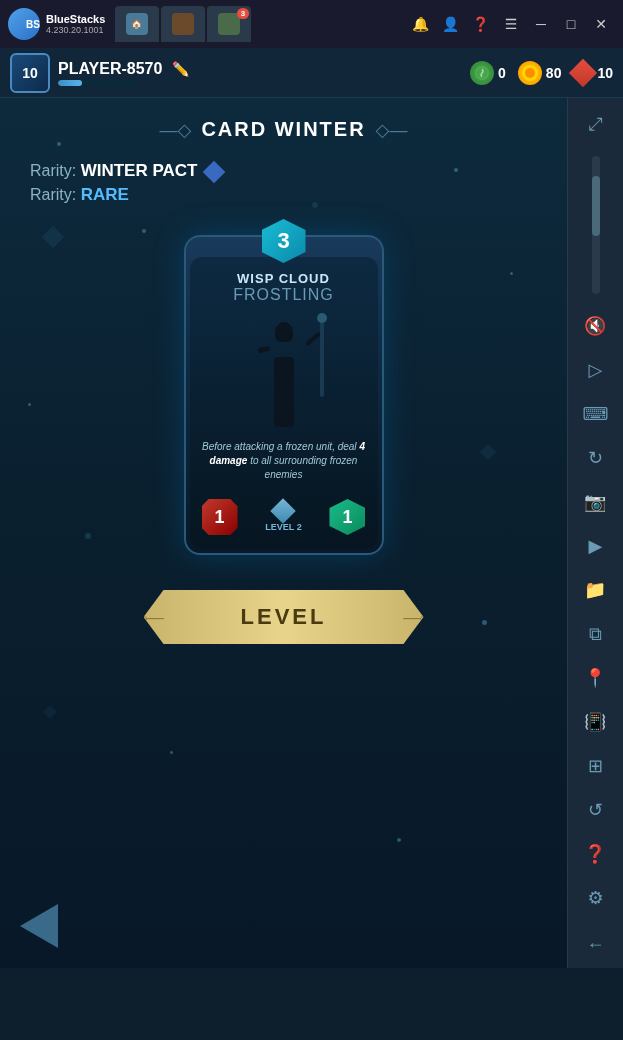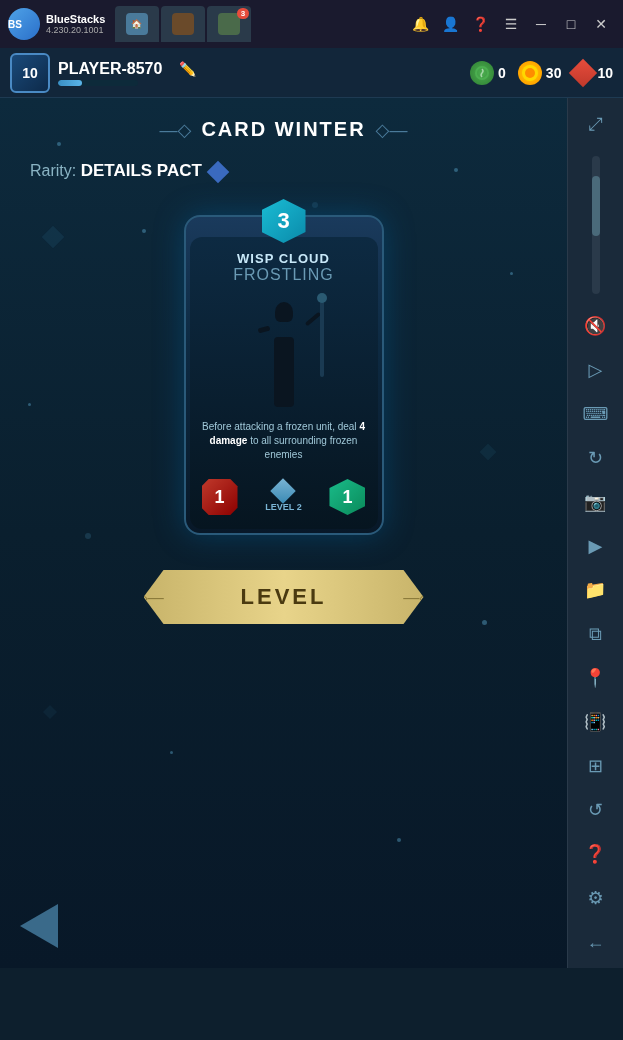--- a/index.html
+++ b/index.html
@@ -26,21 +26,21 @@
       z-index: 10;
     }
 
     .bs-logo {
       width: 32px;
       height: 32px;
       background: linear-gradient(135deg, #4fa3e8, #2a6fc9);
       border-radius: 16px;
       display: flex;
       align-items: center;
-      justify-content: flex-start;
+      justify-content: flex-end;
       font-size: 9px;
       color: white;
       font-weight: bold;
       flex-shrink: 0;
     }
 
     .bs-title {
       font-size: 11px;
       color: white;
       font-weight: bold;
@@ -156,21 +156,21 @@
     }
 
     .player-name-group {
       display: flex;
       flex-direction: column;
     }
 
     .player-name-row {
       display: flex;
       align-items: center;
-      gap: 15px;
+      gap: 8px;
     }
 
     .currency-group {
       display: flex;
       gap: 12px;
       margin-left: auto;
       align-items: center;
     }
 
     .currency-item {
@@ -480,20 +480,21 @@
       border-radius: 50%;
     }
 
     .card-ability {
       font-size: 10px;
       color: #a0c8d8;
       text-align: center;
       line-height: 1.4;
       padding: 4px 4px;
       margin-top: 4px;
+      font-style: italic;
     }
 
     .card-ability strong {
       color: white;
       font-weight: bold;
     }
 
     .card-bottom {
       display: flex;
       align-items: center;
@@ -743,21 +744,21 @@
       </div>
       <span>0</span>
     </div>
     <div class="currency-item">
       <div class="currency-icon-gold">
         <svg width="18" height="18" viewBox="0 0 18 18">
           <circle cx="9" cy="9" r="8" fill="#ffd700"></circle>
           <circle cx="9" cy="9" r="5" fill="#ff8c00"></circle>
         </svg>
       </div>
-      <span>30</span>
+      <span>80</span>
     </div>
     <div class="currency-item">
       <div style="width:20px;height:20px;transform:rotate(45deg);background:linear-gradient(135deg,#e74c3c,#c0392b);display:flex;align-items:center;justify-content:center;"></div>
       <span>10</span>
     </div>
   </div>
 </div>
 
 <div class="main-content">
 
@@ -780,22 +781,26 @@
 
   <div class="section-header">
     <span class="line-deco">—◇</span>
     <span class="section-title">CARD WINTER</span>
     <span class="line-deco">◇—</span>
   </div>
 
   <div class="card-info">
     <div class="faction-line">
       <span>Rarity:</span>
-      <span class="faction-name">DETAILS PACT</span>
+      <span class="faction-name">WINTER PACT</span>
       <span class="faction-icon"></span>
+    </div>
+    <div class="rarity-line">
+      <span>Rarity:</span>
+      <span class="rarity-name">RARE</span>
     </div>
   </div>
 
   <div class="card-container">
     <div class="game-card">
 
       <div class="card-cost">
         <span>3</span>
       </div>
 

